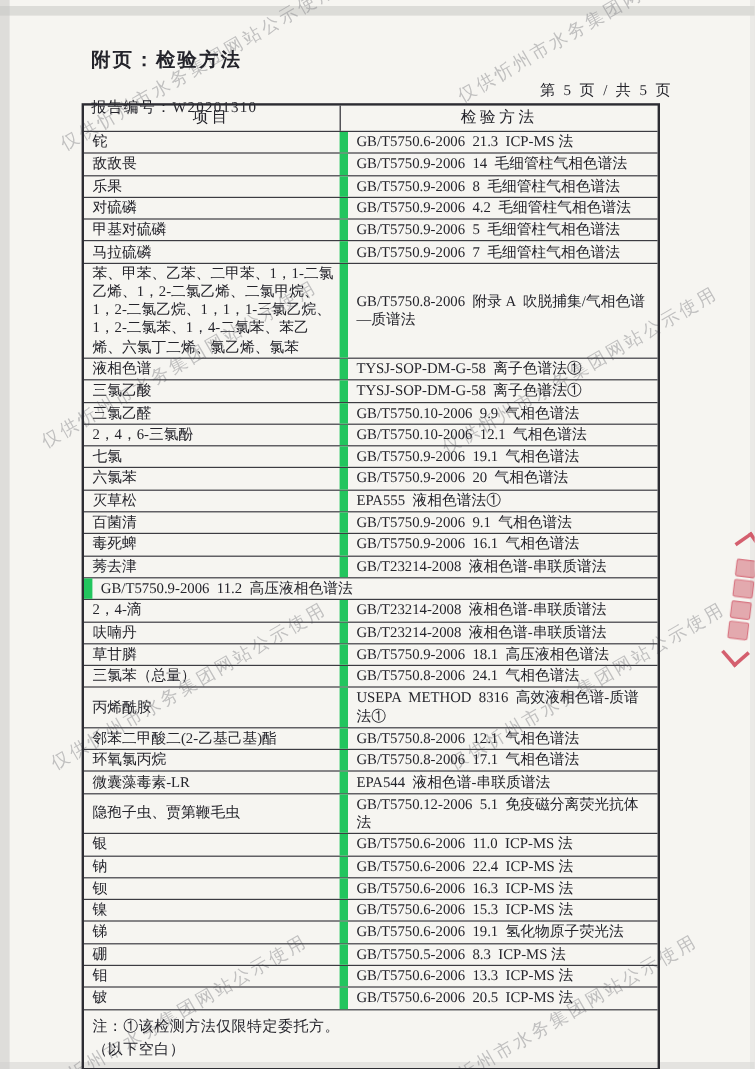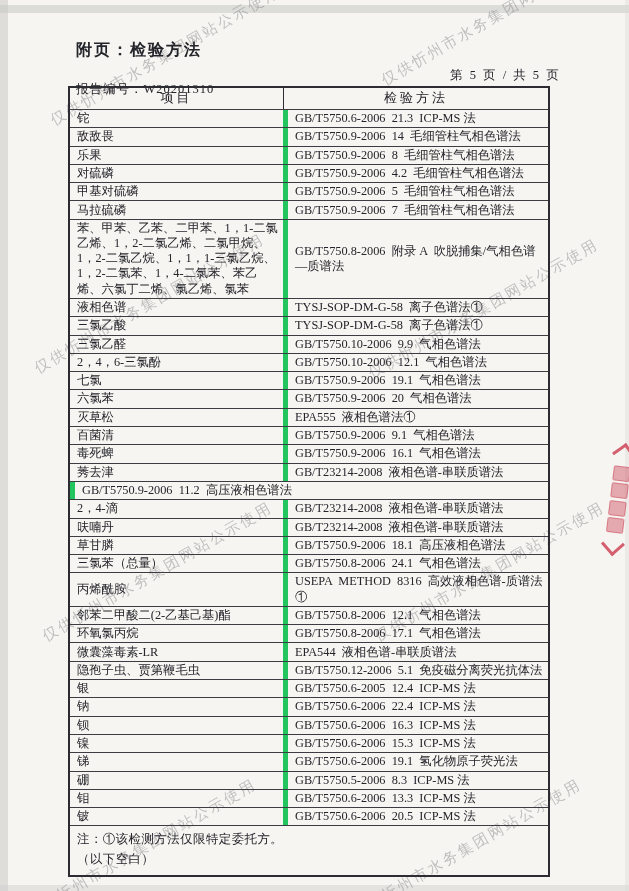--- a/index.html
+++ b/index.html
@@ -37,21 +37,21 @@
     position:absolute; left:68px; top:86px; width:482px;
     border:2px solid #2c2c32; box-sizing:border-box; background:transparent;
   }
   .thead{display:flex; min-height:18px; align-items:center;}
   .th{font-size:13px; text-align:center; padding:1px 0 2px; letter-spacing:3px;}
   .th-item{width:213px;}
   .th-method{flex:1; border-left:1px solid #2c2c32;}
   .row{display:flex; border-top:1px solid #3c3c42; min-height:17.3px; align-items:stretch;}
   .cell{font-size:12.3px; line-height:1.24; padding:1px 5px 1px 7px; display:flex; align-items:center; box-sizing:border-box; white-space:pre-wrap;}
   .cell-item{width:213px;}
-  .cell-method{flex:1; border-left:5px solid #22c55e;}
+  .cell-method{flex:1; border-left:7px solid #22c55e;}
   .note-block{border-top:1px solid #3c3c42; padding:4px 7px 6px; font-size:12.4px; line-height:1.55; letter-spacing:.5px;}
 
   
   .stamp{position:absolute; left:596px; top:446px; width:44px; height:106px;
          transform:rotate(7deg); opacity:.8; pointer-events:none;}
   .stamp .chev{width:14px; height:14px; margin:0 auto;}
   .stamp .chev-top{border-left:3px solid #cc3a4e; border-top:3px solid #cc3a4e; transform:rotate(48deg);}
   .stamp .chev-bottom{border-right:3px solid #cc3a4e; border-bottom:3px solid #cc3a4e; transform:rotate(42deg); margin-top:2px;}
   .stamp .mark{width:15px; height:13px; margin:2.5px auto; background:rgba(202,56,76,.5);
                border:1px solid rgba(202,56,76,.65); border-radius:2px; filter:blur(.5px);}
@@ -187,21 +187,21 @@
         <div class="row">
     <div class="cell cell-item">微囊藻毒素-LR</div>
     <div class="cell cell-method">EPA544  液相色谱-串联质谱法</div>
   </div>
         <div class="row">
     <div class="cell cell-item">隐孢子虫、贾第鞭毛虫</div>
     <div class="cell cell-method">GB/T5750.12-2006  5.1  免疫磁分离荧光抗体法</div>
   </div>
         <div class="row">
     <div class="cell cell-item">银</div>
-    <div class="cell cell-method">GB/T5750.6-2005  12.4  ICP-MS 法</div>
+    <div class="cell cell-method">GB/T5750.6-2006  11.0  ICP-MS 法</div>
   </div>
         <div class="row">
     <div class="cell cell-item">钠</div>
     <div class="cell cell-method">GB/T5750.6-2006  22.4  ICP-MS 法</div>
   </div>
         <div class="row">
     <div class="cell cell-item">钡</div>
     <div class="cell cell-method">GB/T5750.6-2006  16.3  ICP-MS 法</div>
   </div>
         <div class="row">

